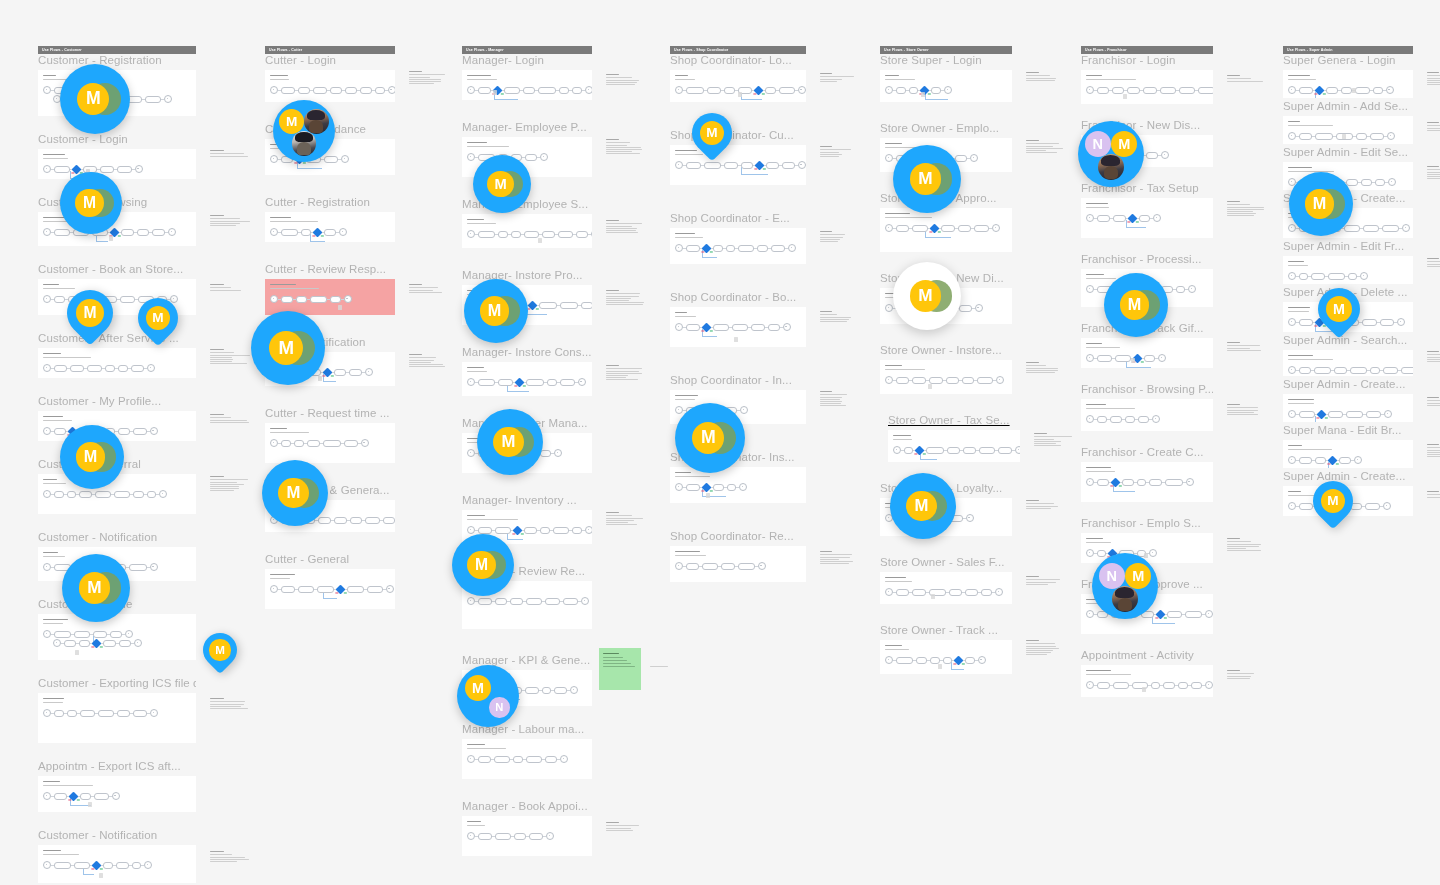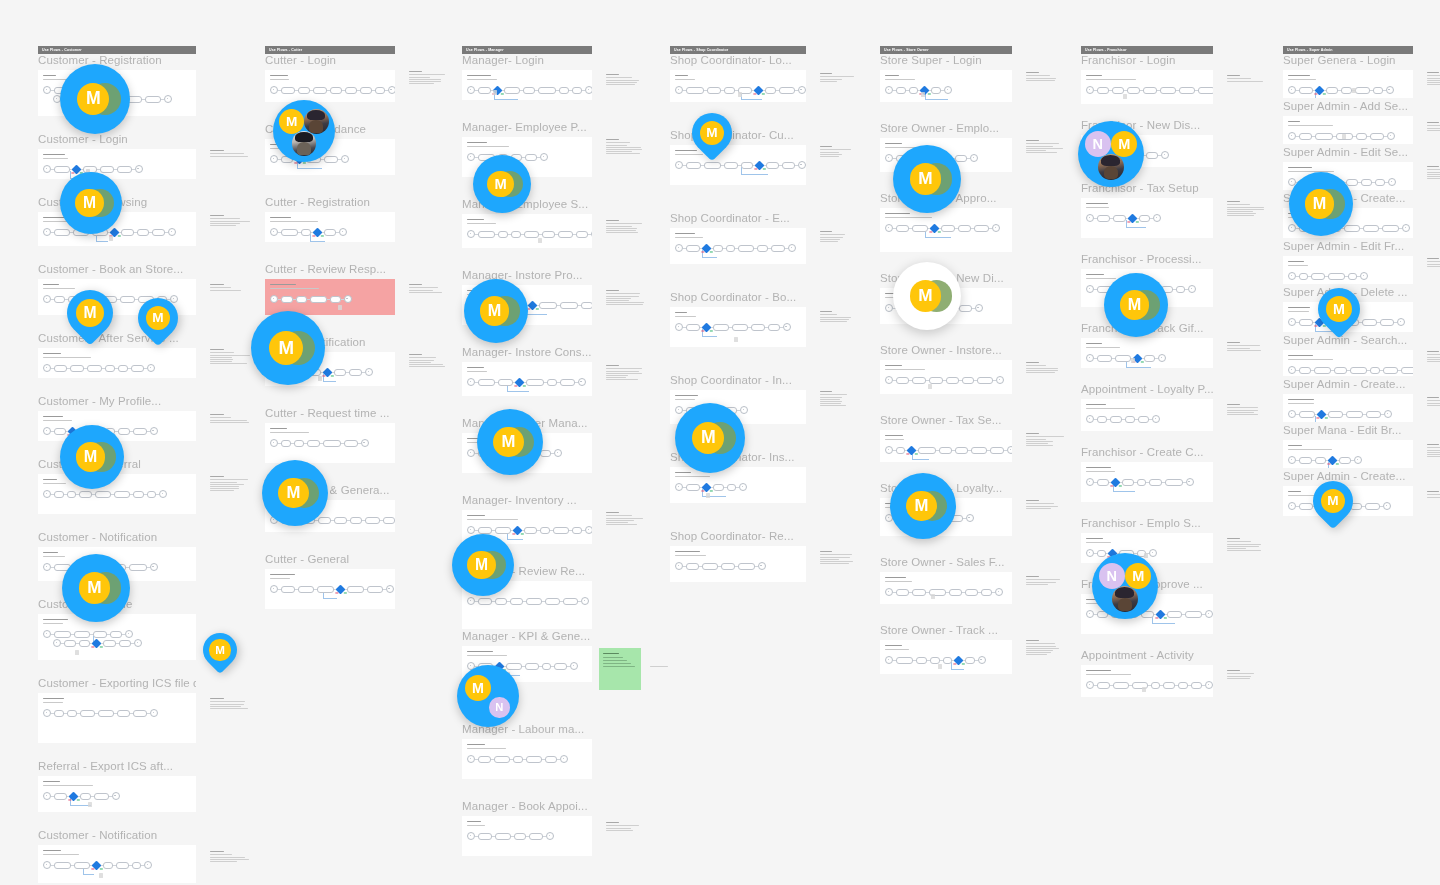--- a/index.html
+++ b/index.html
@@ -494,21 +494,21 @@
           </div>
           <div class="sidenote" style="left: 172px; top: 21px; width: 40px;">
             <div class="sn-title" style="width: 14px;"></div>
             <div class="sn-line" style="width: 35px;"></div>
             <div class="sn-line" style="width: 34px;"></div>
             <div class="sn-line" style="width: 31px;"></div>
             <div class="sn-line" style="width: 38px;"></div>
           </div>
         </div>
         <div class="frame" style="left: 0px; top: 706px; width: 158px;">
-          <div class="frame-title">Referral - Export ICS aft...</div>
+          <div class="frame-title">Appointm - Export ICS aft...</div>
           <div class="frame-card" style="width: 158px; height: 36px;">
             <div class="cap dark" style="left: 5px; top: 5px; width: 17px; height: 1.4px;"></div>
             <div class="cap" style="left: 5px; top: 8.5px; width: 50px;"></div>
             <div class="branch" style="left: 32px; top: 22px; width: 20px; height: 7px;"></div>
             <div class="flow" style="left: 5px; top: 16px;">
               <div class="term"></div>
               <div class="conn"></div>
               <div class="node" style="width: 11.1px;"></div>
               <div class="conn"></div>
               <div class="dia">
@@ -1051,21 +1051,21 @@
               <div class="node" style="width: 13.9px;"></div>
               <div class="conn"></div>
               <div class="node" style="width: 12.6px;"></div>
               <div class="conn"></div>
               <div class="node" style="width: 13.8px;"></div>
               <div class="conn"></div>
               <div class="term"></div>
             </div>
           </div>
         </div>
-        <div class="frame" style="left: 0px; top: 576px; width: 130px;">
+        <div class="frame" style="left: 0px; top: 600px; width: 130px;">
           <div class="frame-title">Manager - KPI &amp; Gene...</div>
           <div class="frame-card" style="width: 130px; height: 36px;">
             <div class="cap dark" style="left: 5px; top: 5px; width: 26px; height: 1.4px;"></div>
             <div class="cap" style="left: 5px; top: 8.5px; width: 40px;"></div>
             <div class="branch" style="left: 32px; top: 22px; width: 25px; height: 7px;"></div>
             <div class="flow" style="left: 5px; top: 16px;">
               <div class="term"></div>
               <div class="conn"></div>
               <div class="node" style="width: 13.1px;"></div>
               <div class="conn"></div>
@@ -1525,21 +1525,21 @@
             <div class="stamp" style="left: 48px; top: 24px;"></div>
           </div>
           <div class="sidenote" style="left: 146px; top: 18px; width: 38px;">
             <div class="sn-title" style="width: 13px;"></div>
             <div class="sn-line" style="width: 20px;"></div>
             <div class="sn-line" style="width: 32px;"></div>
             <div class="sn-line" style="width: 32px;"></div>
             <div class="sn-line" style="width: 29px;"></div>
           </div>
         </div>
-        <div class="frame" style="left: 0px; top: 360px; width: 132px;">
+        <div class="frame" style="left: 8px; top: 360px; width: 132px; text-decoration: underline;">
           <div class="frame-title">Store Owner - Tax Se...</div>
           <div class="frame-card" style="width: 132px; height: 32px;">
             <div class="cap dark" style="left: 5px; top: 5px; width: 18px; height: 1.4px;"></div>
             <div class="cap" style="left: 5px; top: 8.5px; width: 19px;"></div>
             <div class="branch" style="left: 32px; top: 22px; width: 16px; height: 7px;"></div>
             <div class="flow" style="left: 5px; top: 16px;">
               <div class="term"></div>
               <div class="conn"></div>
               <div class="node" style="width: 7.4px;"></div>
               <div class="conn"></div>
@@ -1803,21 +1803,21 @@
             <div class="stamp" style="left: 50px; top: 20px;"></div>
           </div>
           <div class="sidenote" style="left: 146px; top: 20px; width: 38px;">
             <div class="sn-title" style="width: 13px;"></div>
             <div class="sn-line" style="width: 33px;"></div>
             <div class="sn-line" style="width: 23px;"></div>
             <div class="sn-line" style="width: 34px;"></div>
           </div>
         </div>
         <div class="frame" style="left: 0px; top: 329px; width: 132px;">
-          <div class="frame-title">Appointment - Loyalty P...</div>
+          <div class="frame-title">Franchisor - Browsing P...</div>
           <div class="frame-card" style="width: 132px; height: 32px;">
             <div class="cap dark" style="left: 5px; top: 5px; width: 20px; height: 1.4px;"></div>
             <div class="cap" style="left: 5px; top: 8.5px; width: 49px;"></div>
             <div class="flow" style="left: 5px; top: 16px;">
               <div class="term"></div>
               <div class="conn"></div>
               <div class="node" style="width: 7.7px;"></div>
               <div class="conn"></div>
               <div class="node" style="width: 9.9px;"></div>
               <div class="conn"></div>

